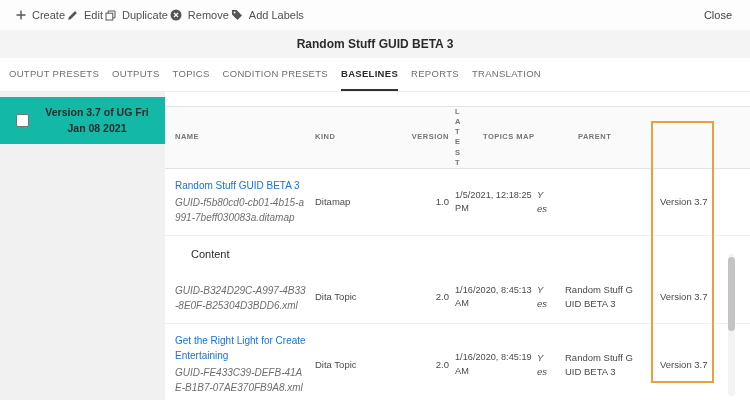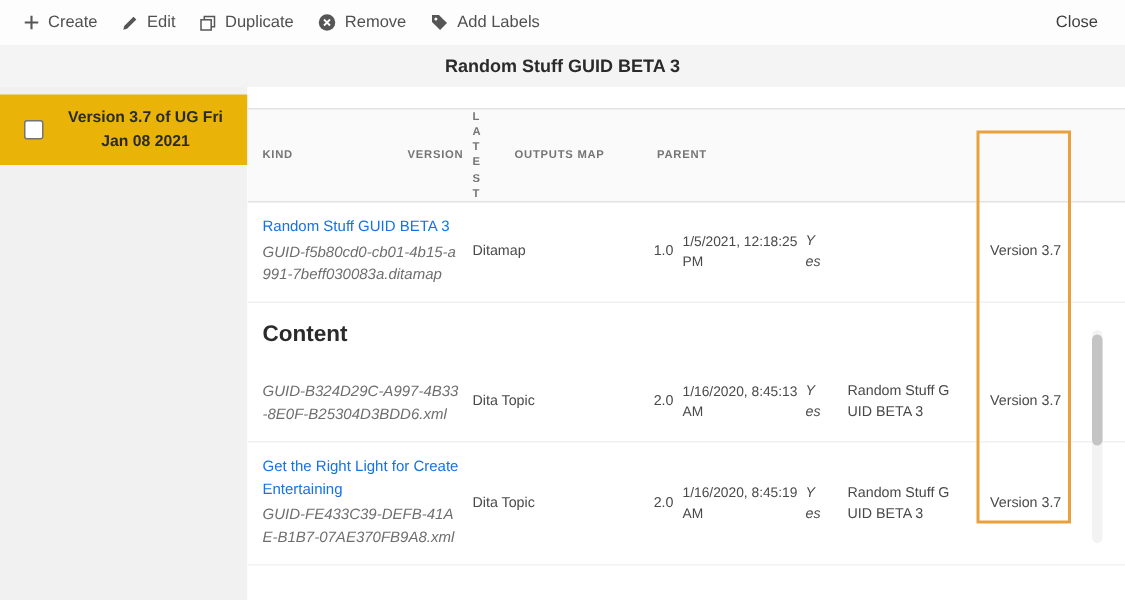--- a/index.html
+++ b/index.html
@@ -1,38 +1,38 @@
 <!DOCTYPE html>
 <html><head>
 <meta charset="utf-8">
 <style>
   * { margin:0; padding:0; box-sizing:border-box; }
   html,body { width:750px; height:400px; }
   body { font-family:"Liberation Sans","DejaVu Sans",sans-serif; background:#fff; overflow:hidden; }
   .app { width:750px; height:400px; display:flex; flex-direction:column; background:#fff; position:relative; }
 
   
-  .toolbar { flex:0 0 30px; display:flex; align-items:center; gap:16px; padding:0 18px 0 16px; background:#fdfdfd; }
+  .toolbar { flex:0 0 30px; display:flex; align-items:center; gap:2px; padding:0 18px 0 16px; background:#fdfdfd; }
   .tb-item { display:flex; align-items:center; gap:6px; font-size:11px; color:#505050; cursor:pointer; white-space:nowrap; }
   .tb-item svg { display:block; flex:0 0 auto; }
   .tb-close { margin-left:auto; font-size:11px; color:#3f3f3f; cursor:pointer; }
 
   
   .title-band { flex:0 0 28px; background:#f4f4f4; display:flex; align-items:center; justify-content:center; }
   .page-title { font-size:12px; font-weight:bold; color:#2b2b2b; }
 
   
   .tabs { flex:0 0 34px; display:flex; align-items:stretch; gap:13px; padding-left:9px; background:#fff; border-bottom:1px solid #ececec; }
   .tab { font-size:9.5px; letter-spacing:.3px; color:#6e6e6e; display:flex; align-items:center; border-bottom:2px solid transparent; cursor:pointer; white-space:nowrap; }
   .tab.active { color:#2b2b2b; font-weight:bold; border-bottom-color:#323232; }
 
   
   .body { flex:1; display:flex; min-height:0; }
   .sidebar { flex:0 0 165px; background:#f1f1f1; padding-top:5px; }
-  .sb-item { background:#eab308; min-height:47px; display:flex; align-items:center; gap:8px; padding:7px 8px 7px 16px; cursor:pointer; }
+  .sb-item { background:#14b8a6; min-height:47px; display:flex; align-items:center; gap:8px; padding:7px 8px 7px 16px; cursor:pointer; }
   .checkbox { width:13px; height:13px; border:1px solid #747474; border-radius:2px; background:#fff; flex:0 0 13px; }
   .sb-label { flex:1; font-size:10.5px; font-weight:bold; color:#2b2b2b; text-align:center; line-height:1.45; }
 
   
   .main { flex:1; position:relative; background:#fff; padding-top:14px; overflow:hidden; }
   .thead { display:flex; align-items:center; min-height:56px; background:#fafafa; border-top:1px solid #e3e3e3; border-bottom:1px solid #e3e3e3; padding-left:10px; }
   .th { font-size:7.5px; font-weight:bold; letter-spacing:.5px; color:#757575; line-height:1.45; word-break:break-all; }
   .trow { display:flex; align-items:center; padding:10px 0 10px 10px; border-bottom:1px solid #f1f1f1; }
   .td { font-size:9.5px; color:#4a4a4a; line-height:1.45; }
 
@@ -46,21 +46,21 @@
 
   .th.col-date   { padding-right:10px; }
   .th.col-latest { padding-right:21px; line-height:1.35; }
   .td.col-date   { font-size:9.2px; }
   .td.col-latest { padding-right:17px; word-break:break-all;font-style:italic; }
   .td.col-parent { padding-right:27px; word-break:break-all; }
 
   .name-link { display:block; font-size:10px; color:#1473e6; text-decoration:none; word-break:break-all; line-height:1.45; cursor:pointer; }
   .guid { font-size:10px; font-style:italic; color:#6e6e6e; word-break:break-all; line-height:1.5; margin-top:2px; }
 
-  .section-label { font-size:15px; font-weight:bold; color:#2b2b2b; padding:12px 0 11px 10px; }
+  .section-label { font-size:11px; font-weight:normal; color:#2b2b2b; padding:12px 0 11px 26px; }
 
   
   .label-highlight { position:absolute; left:486px; top:29px; width:63px; height:262px; border:2px solid #e8a13c; pointer-events:none; }
 
   
   .vscroll { position:absolute; right:15px; top:162px; width:7px; height:142px; background:#f3f3f3; border-radius:4px; }
   .vthumb { width:7px; height:74px; margin-top:3px; background:#c4c4c4; border-radius:4px; cursor:pointer; }
 </style>
 </head>
 <body>
@@ -101,37 +101,47 @@
         </svg>
       <span>Add Labels</span>
     </div>
     <div class="tb-close">Close</div>
   </div>
 
   <div class="title-band">
     <span class="page-title">Random Stuff GUID BETA 3</span>
   </div>
 
+  <div class="tabs">
+    <div class="tab">OUTPUT PRESETS</div>
+    <div class="tab">OUTPUTS</div>
+    <div class="tab">TOPICS</div>
+    <div class="tab">CONDITION PRESETS</div>
+    <div class="tab active">BASELINES</div>
+    <div class="tab">REPORTS</div>
+    <div class="tab">TRANSLATION</div>
+  </div>
 
   <div class="body">
 
     <div class="sidebar">
       <div class="sb-item">
         <span class="checkbox"></span>
         <span class="sb-label">Version 3.7 of UG Fri Jan 08 2021</span>
       </div>
     </div>
 
     <div class="main">
 
       <div class="thead">
+        <div class="th col-name">NAME</div>
         <div class="th col-kind">KIND</div>
         <div class="th col-version">VERSION</div>
         <div class="th col-latest">LATEST</div>
-        <div class="th col-parent">OUTPUTS MAP</div>
+        <div class="th col-parent">TOPICS MAP</div>
         <div class="th col-label">PARENT</div>
       </div>
 
       <div class="trow">
         <div class="td col-name">
           <a class="name-link">Random Stuff GUID BETA 3</a>
           <div class="guid">GUID-f5b80cd0-cb01-4b15-a991-7beff030083a.ditamap</div>
         </div>
         <div class="td col-kind">Ditamap</div>
         <div class="td col-version">1.0</div>

